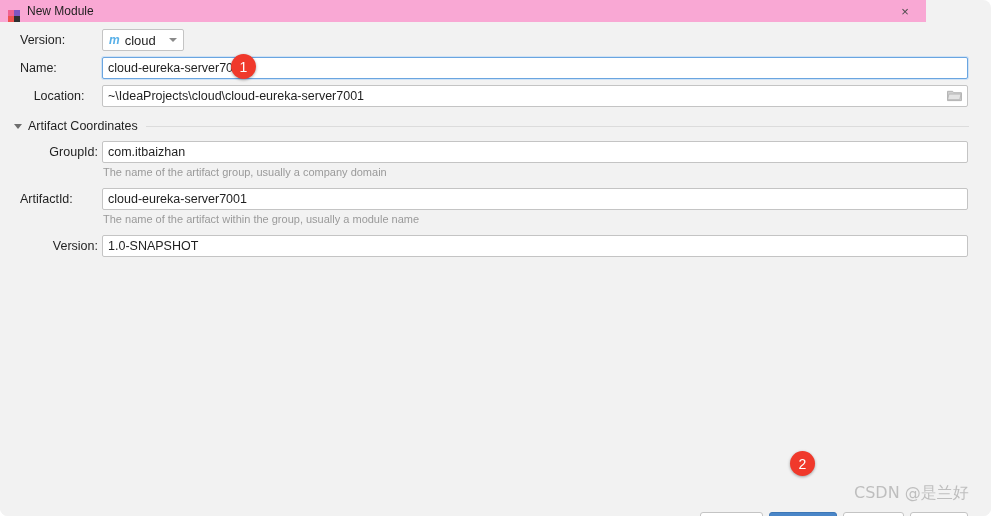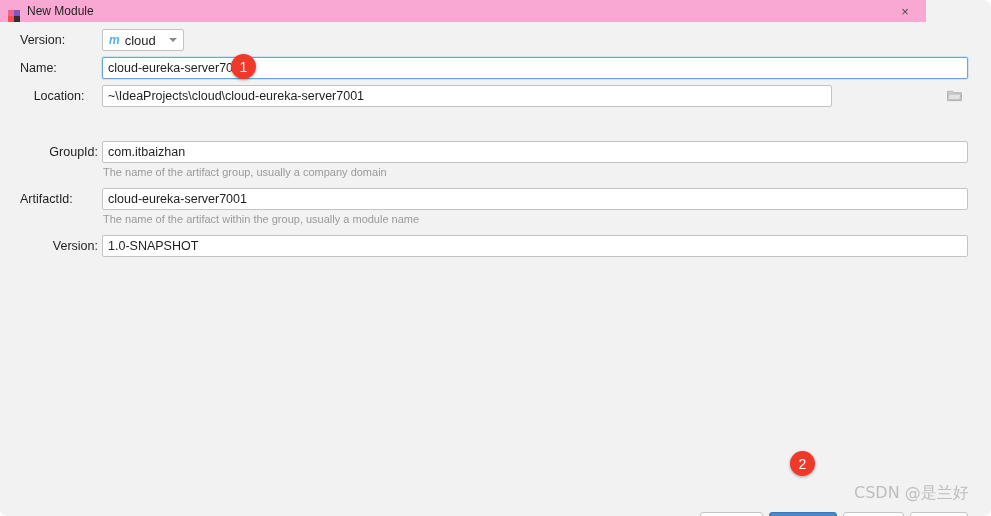--- a/index.html
+++ b/index.html
@@ -282,29 +282,34 @@
     </div>
     <div class="field focused" style="position:absolute; left:102px; top:35px; width:866px;">
       <span>cloud-eureka-server7001</span>
         <span style="display:inline-block;width:1px;height:13px;background:#1f1f1f;margin-left:1px;"></span>
     </div>
 
     <div class="row" style="left:20px; top:63px;text-align:center;">
       <span class="lbl" style="width:78px;">Location:</span>
     </div>
     <div id="location-wrap" style="position:absolute; left:102px; top:63px; width:866px;">
-      <div class="field" style="width:730px;">
+      <div class="field" style="width:866px;">
         <span>~\IdeaProjects\cloud\cloud-eureka-server7001</span>
       </div>
       <svg id="folder-icon" viewBox="0 0 16 14">
         <path d="M0.5 2.5 L6 2.5 L7.3 4 L15.5 4 L15.5 12.5 L0.5 12.5 Z" fill="#cfcfcf" stroke="#b0b0b0" stroke-width="1"></path>
         <path d="M2 5.5 L15 5.5 L13.6 11.5 L0.6 11.5 Z" fill="#e3e3e3" stroke="#b0b0b0" stroke-width="0.8"></path>
       </svg>
     </div>
 
+    <div id="section-head">
+      <span id="section-triangle"></span>
+      <span id="section-title">Artifact Coordinates</span>
+      <span id="section-rule"></span>
+    </div>
 
     <div class="row" style="left:20px; top:119px; width:78px; justify-content:flex-end;">
       <span class="lbl lbl-right">GroupId:</span>
     </div>
     <div class="field" style="position:absolute; left:102px; top:119px; width:866px;">
       <span>com.itbaizhan</span>
     </div>
     <div class="hint" style="left:103px; top:144px;">The name of the artifact group, usually a company domain</div>
 
     <div class="row" style="left:20px; top:166px; width:78px; justify-content:flex-start;">

